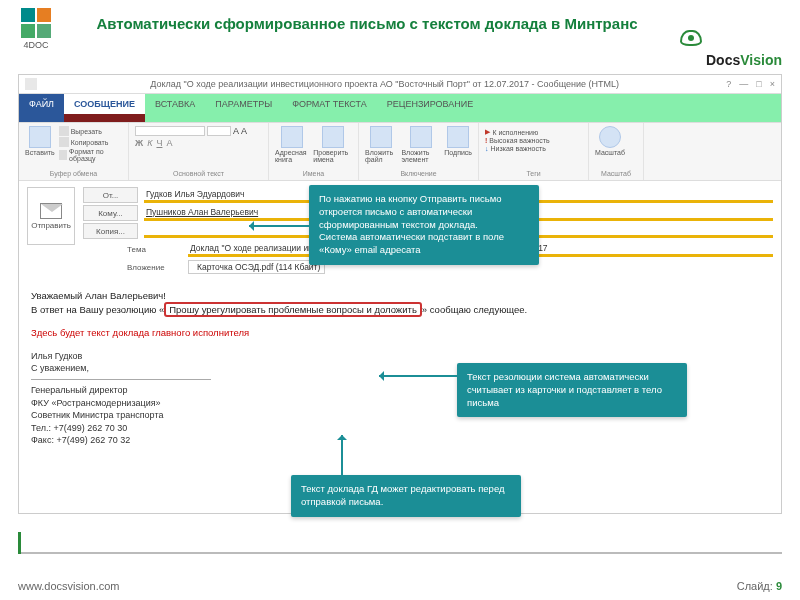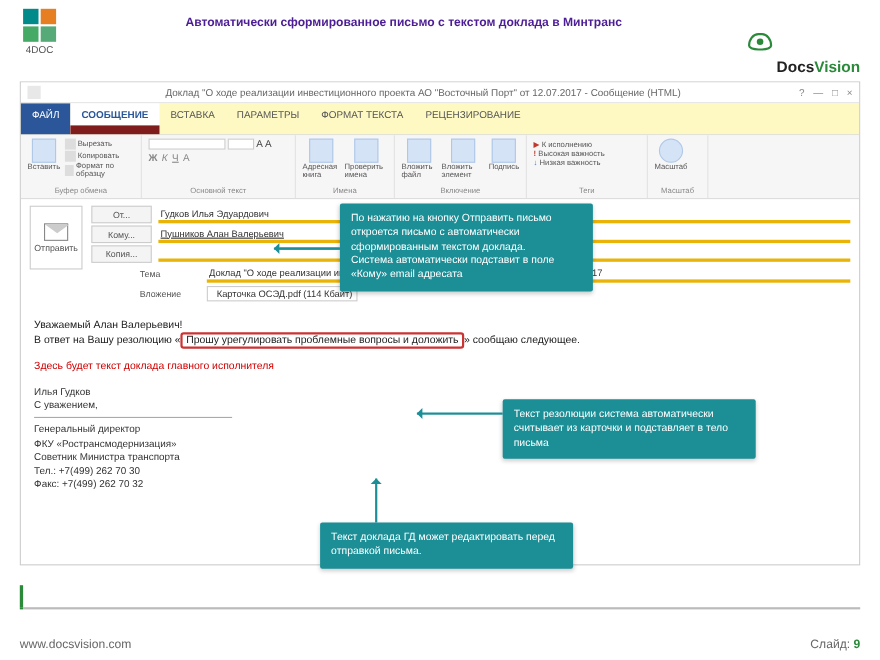--- a/index.html
+++ b/index.html
@@ -7,32 +7,32 @@
   .slide { position: relative; width: 800px; height: 600px; padding: 8px 18px; }
   .header { display: flex; align-items: flex-start; gap: 12px; }
   .logo4doc { width: 36px; display:flex; flex-direction:column; align-items:center; }
   .logo4doc .sq { width:30px; height:30px; position:relative; }
   .logo4doc .sq div{position:absolute;width:14px;height:14px;}
   .logo4doc .sq .a{background:#008a8a;left:0;top:0;}
   .logo4doc .sq .b{background:#e67e22;right:0;top:0;}
   .logo4doc .sq .c{background:#4a6;left:0;bottom:0;}
   .logo4doc .sq .d{background:#5a7;right:0;bottom:0;}
   .logo4doc .txt{font-size:9px;color:#555;margin-top:2px;}
-  .title { flex:1; text-align:center; font-size:11px; color:#4c1d95; font-weight:600; line-height:1.3; padding:6px 10px 0; }
+  .title { flex:1; text-align:center; font-size:15px; color:#15803d; font-weight:600; line-height:1.3; padding:6px 10px 0; }
   .dvlogo { display:flex; align-items:center; gap:4px; }
   .dvlogo .eye{width:22px;height:16px;border:2px solid #2a8a3a;border-radius:60% 60% 60% 60%/100% 100% 40% 40%;position:relative;}
   .dvlogo .eye::after{content:"";position:absolute;width:6px;height:6px;background:#2a8a3a;border-radius:50%;left:6px;top:3px;}
   .dvlogo .t{font-size:14px;font-weight:700;color:#222;margin-top:44px;}
   .dvlogo .t .v{color:#2a8a3a;}
   .screenshot { margin:6px 0 0 0; border:1px solid #ccc; background:#fff; position:relative; height:440px; font-size:9px; color:#444; }
   .wtitle { background:#fff; border-bottom:1px solid #ddd; padding:3px 6px; display:flex; align-items:center; }
   .wtitle .icon{width:12px;height:12px;background:#e8e8e8;margin-right:6px;}
   .wtitle .txt{flex:1;text-align:center;color:#666;font-size:9px;}
   .wtitle .ctl{display:flex;gap:8px;color:#888;}
-  .tabs { display:flex; border-bottom:1px solid #ddd; background:#fef9c3; }
+  .tabs { display:flex; border-bottom:1px solid #ddd; background:#86efac; }
   .tabs .tab{padding:5px 10px;font-size:9px;color:#555;}
   .tabs .tab.file{background:#2b579a;color:#fff;}
   .tabs .tab.active{background:#fff;border-bottom:8px solid #7f1d1d;color:#2b579a;font-weight:600;}
   .ribbon { display:flex; background:#f6f6f6; border-bottom:1px solid #ddd; height:58px;}
   .rgroup{border-right:1px solid #e3e3e3;padding:3px 6px;display:flex;flex-direction:column;justify-content:space-between;}
   .rgroup .gname{font-size:7px;color:#888;text-align:center;}
   .rgroup .btns{display:flex;gap:4px;align-items:flex-start;}
   .rbtn{display:flex;flex-direction:column;align-items:center;gap:1px;font-size:7px;color:#555;}
   .rbtn .ic{width:16px;height:16px;background:#d4e3f5;border:1px solid #b0c8e8;}
   .rbtn.big .ic{width:22px;height:22px;}

